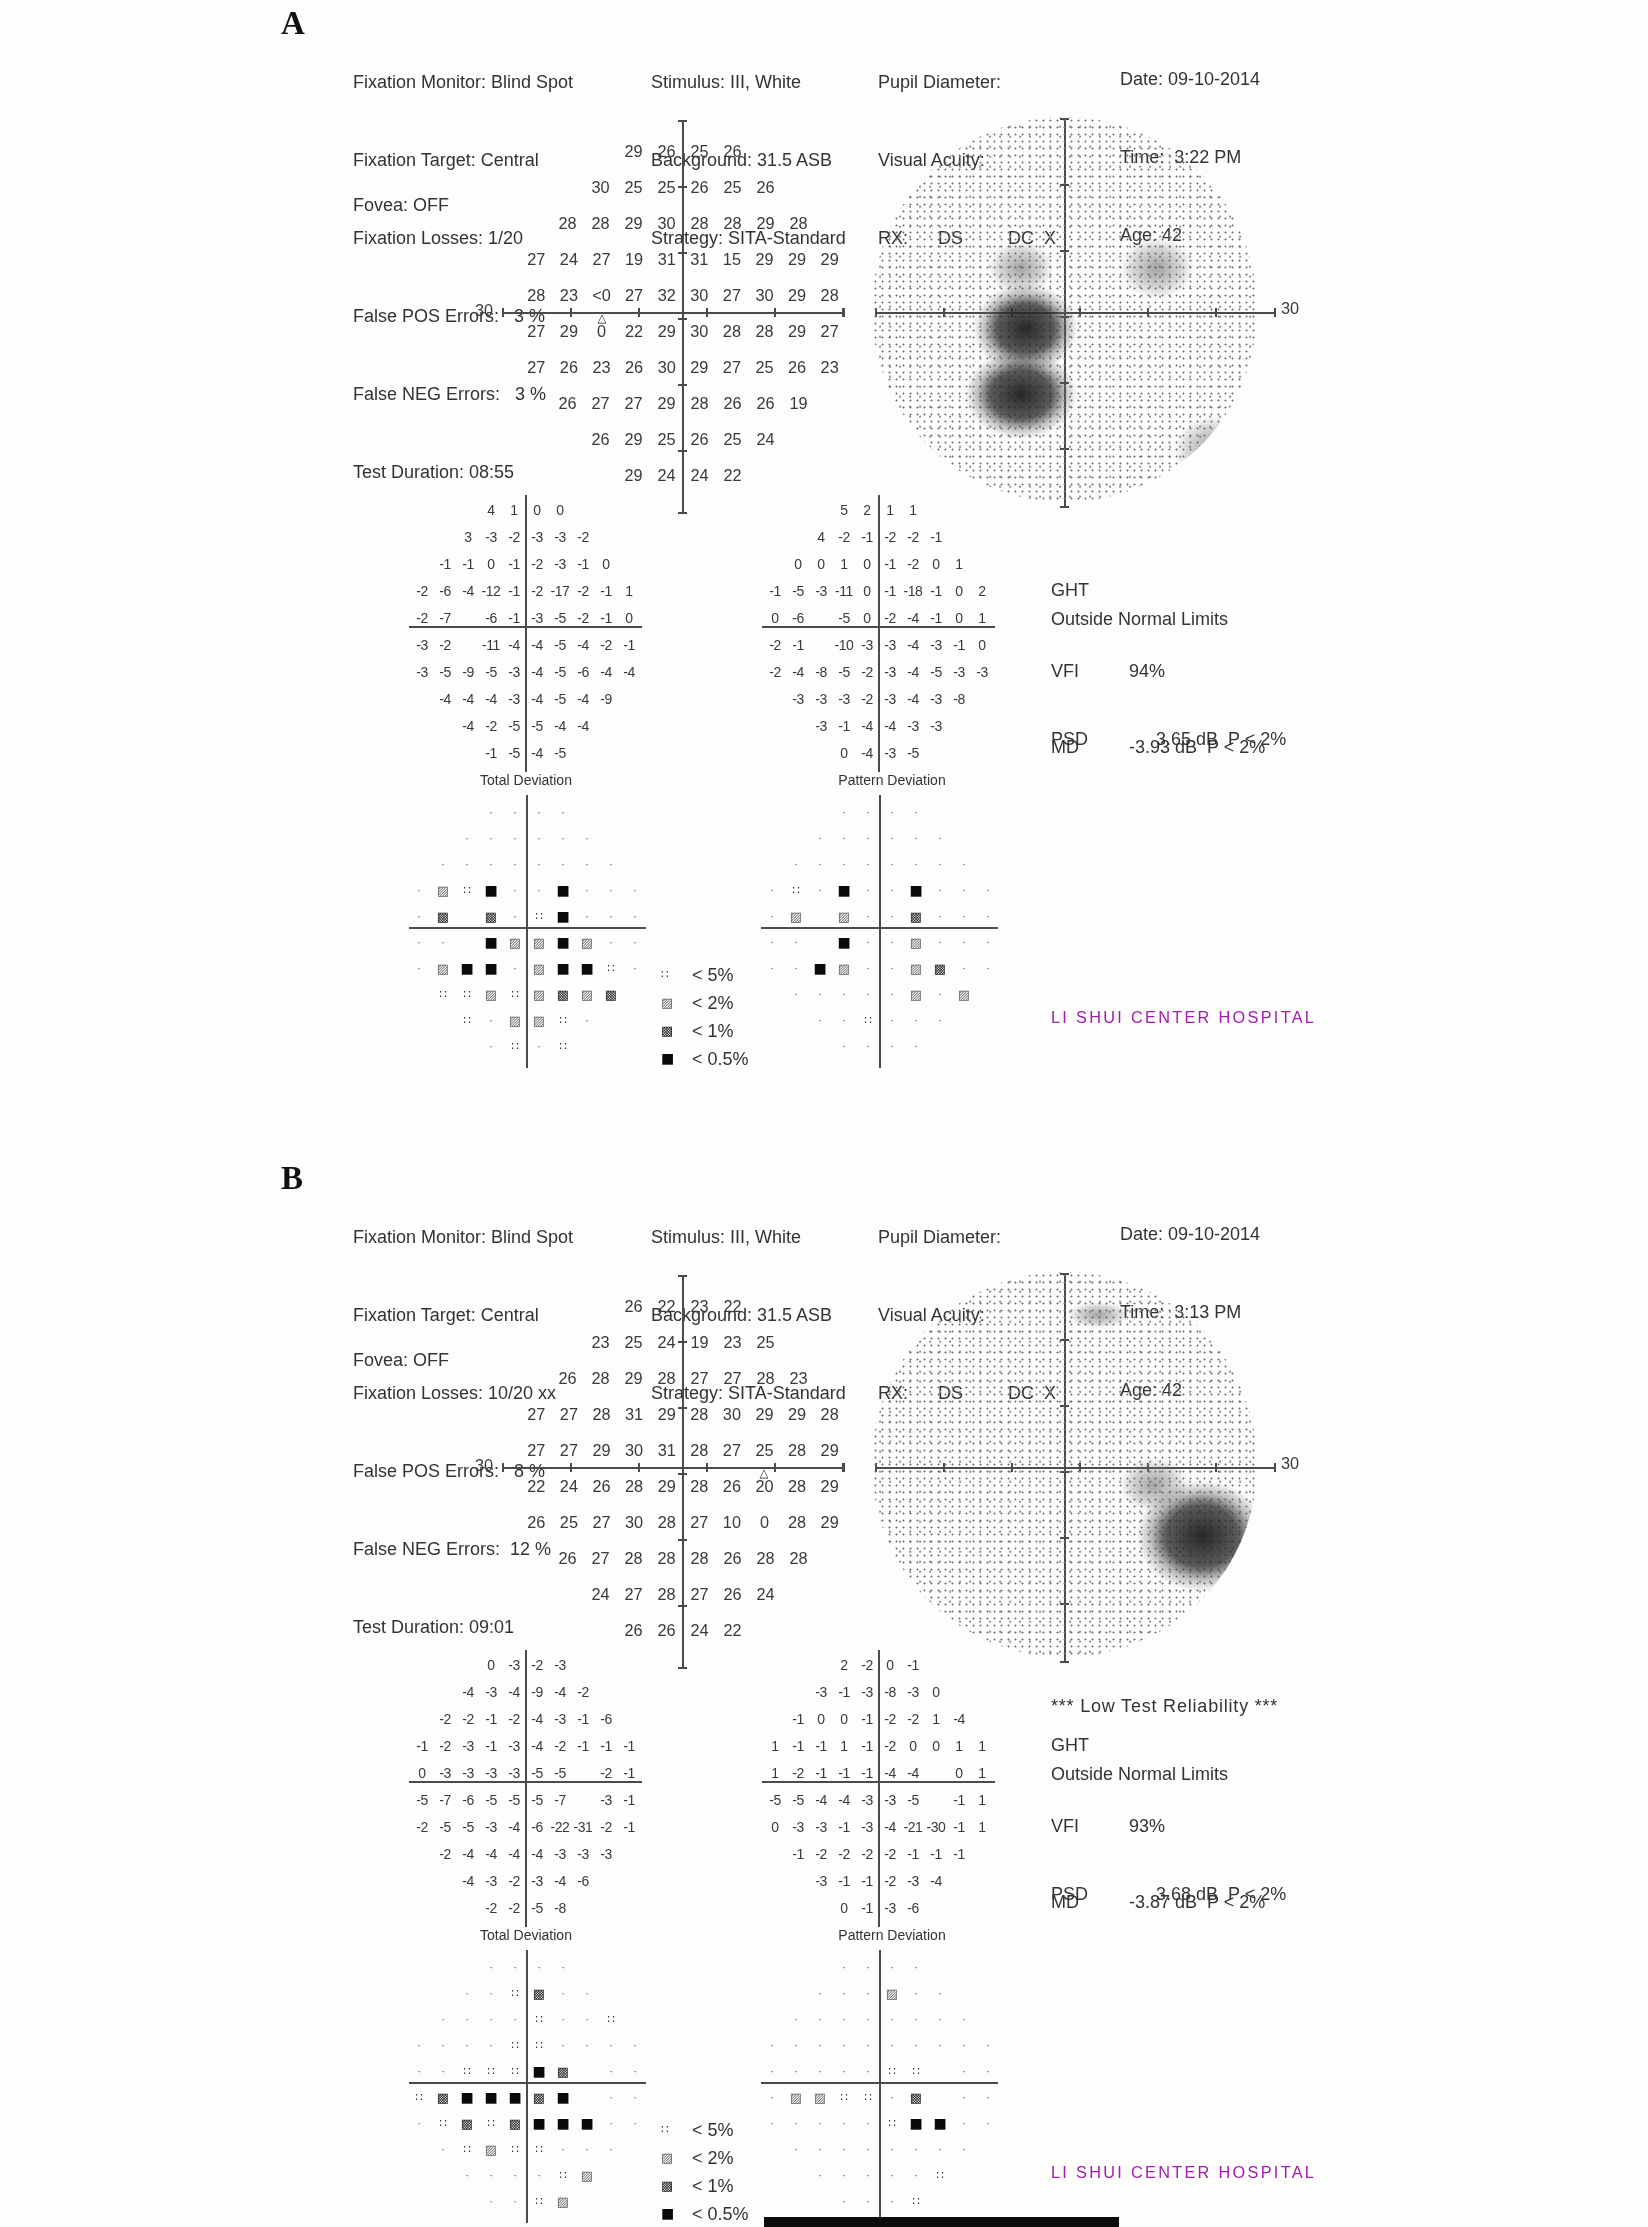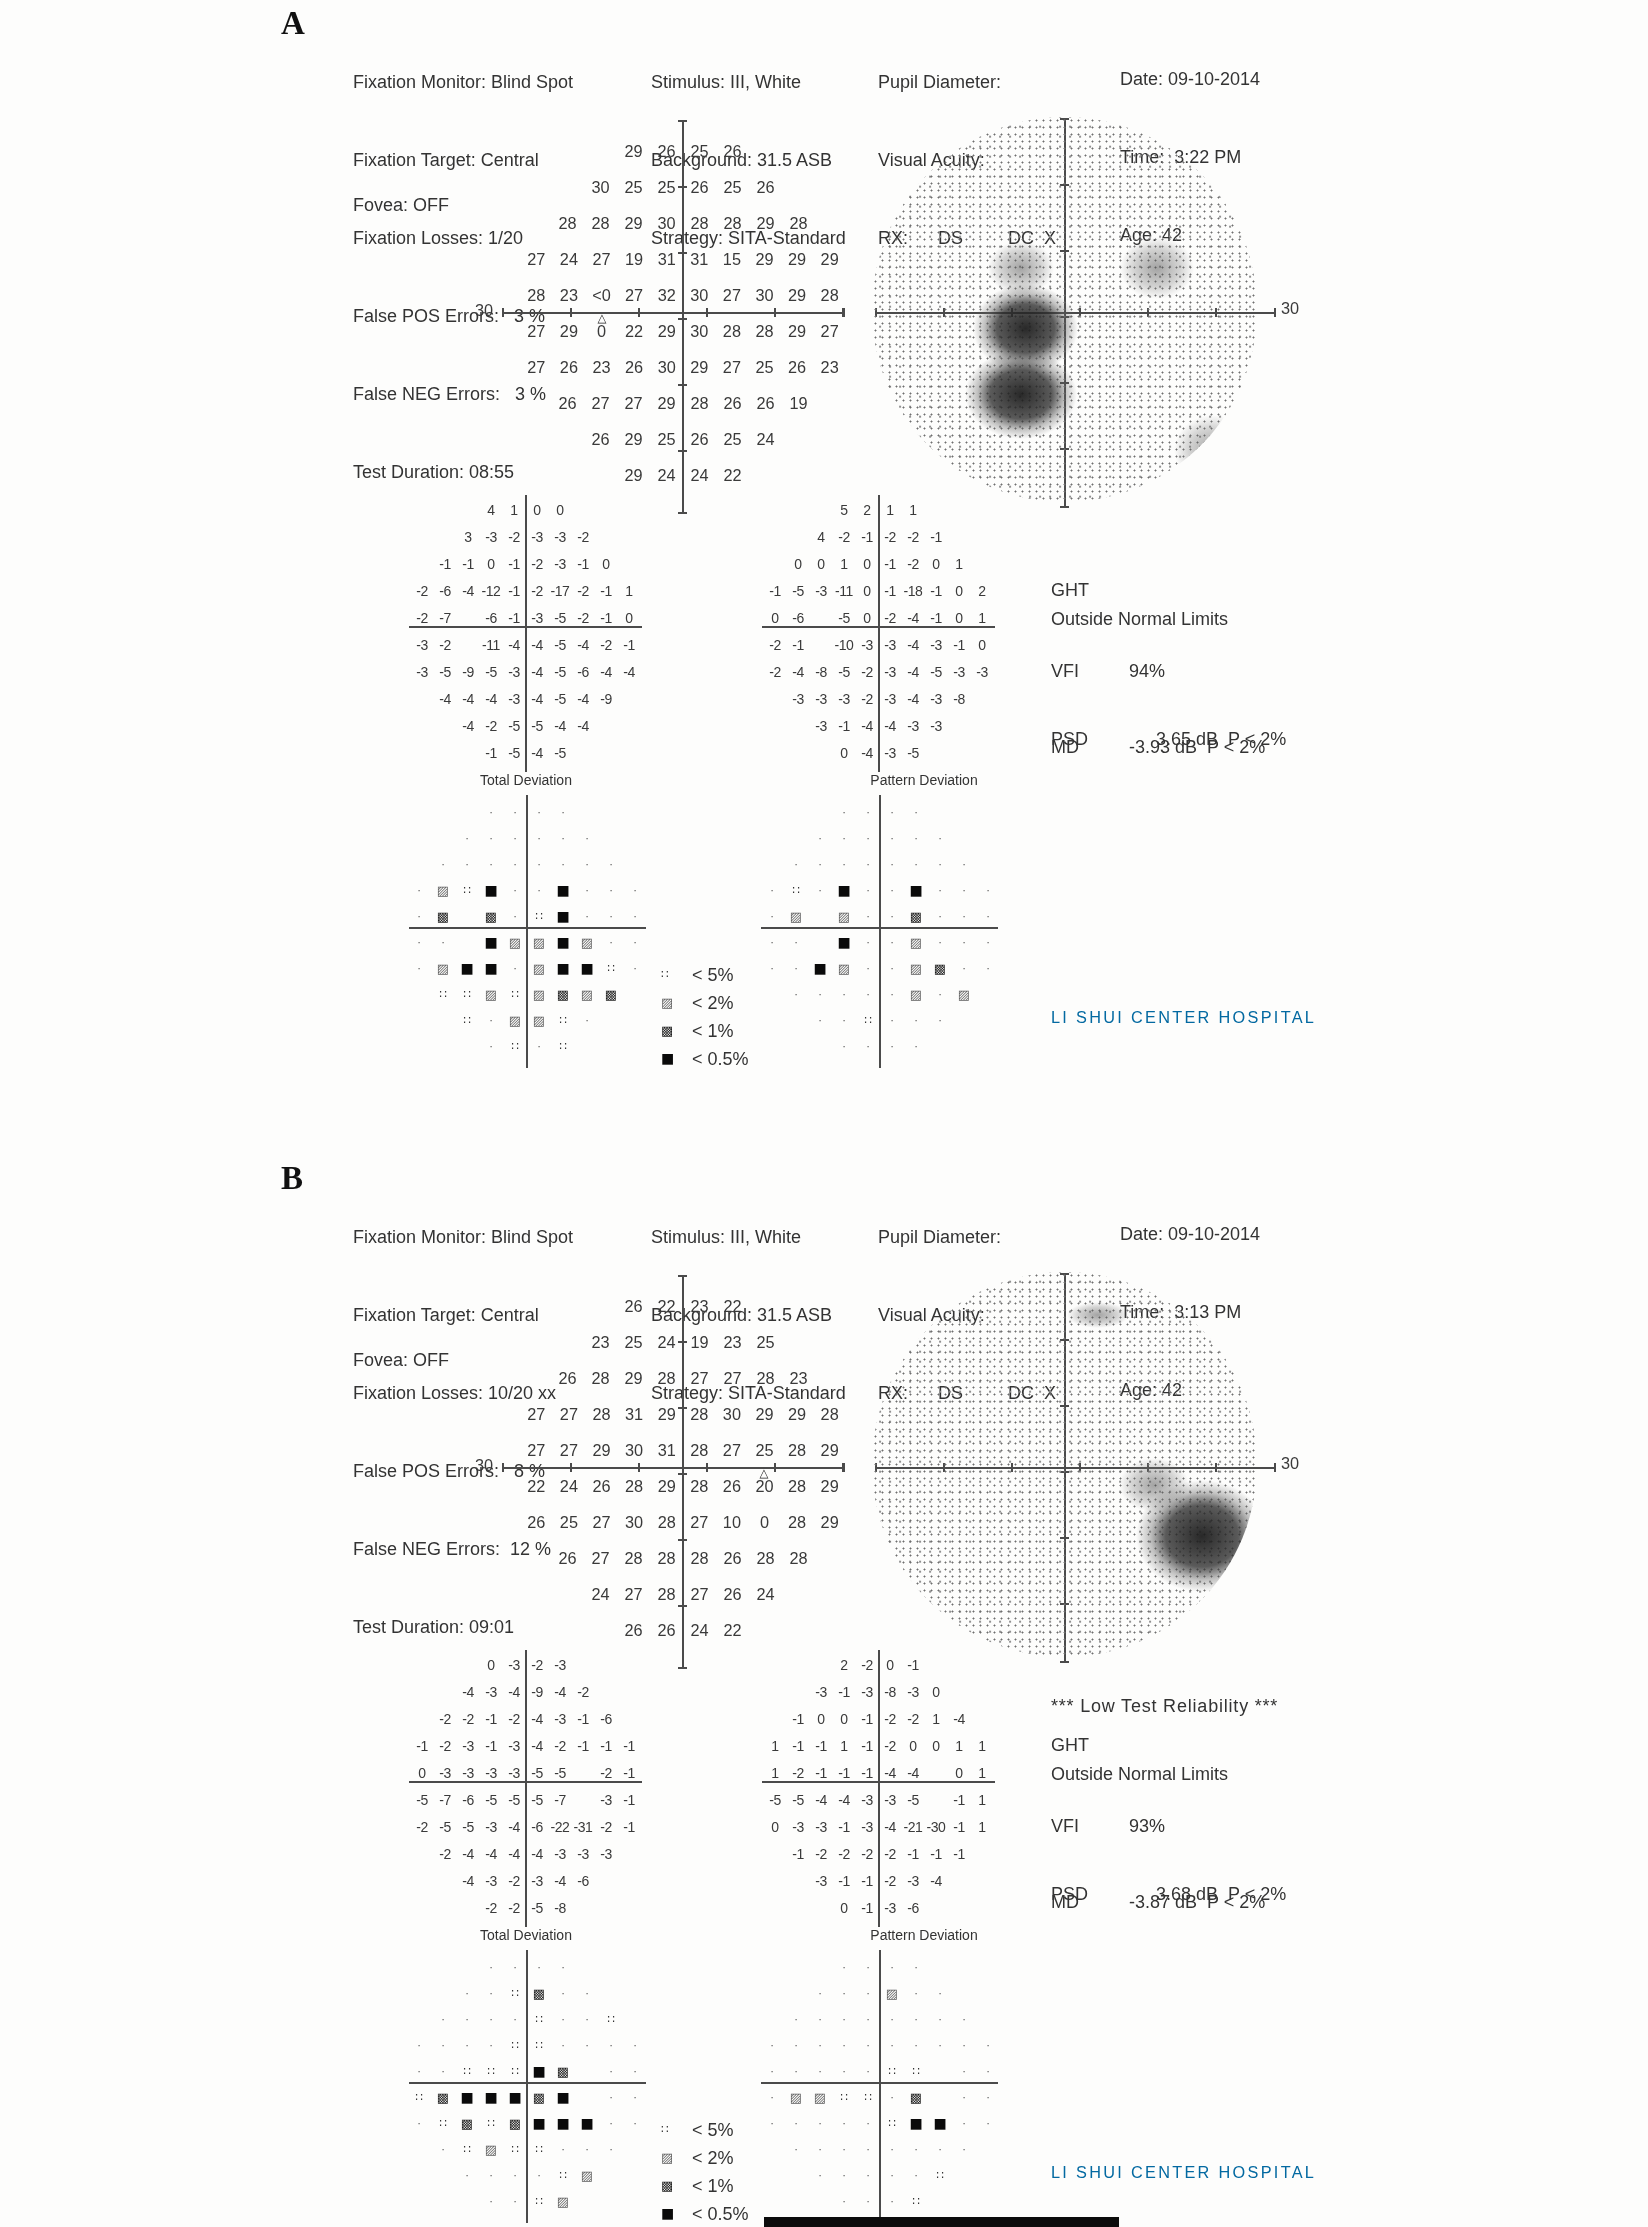--- a/index.html
+++ b/index.html
@@ -41,21 +41,21 @@
   .panel-b .raw-triangle{left:754px;}
   
   .dev-grid{width:233px;top:497px;}
   .dev-grid .grid-row{height:27px;}
   .dev-grid .grid-cell{width:23px;line-height:26px;font-size:14px;letter-spacing:-0.4px;}
   .td-grid{left:409px;}
   .pd-grid{left:762px;}
   
   .map-caption{position:absolute;font-size:14px;color:#333;transform:translateX(-50%);}
   .td-caption{left:526px;top:772px;}
-  .pd-caption{left:924px;top:772px;text-align:right;}
+  .pd-caption{left:892px;top:772px;text-align:right;}
   
   .rtxt{position:absolute;left:1051px;font-size:18px;color:#333;white-space:pre;}
   .reliability{top:541px;letter-spacing:0.8px;}
   .ght-label{top:580px;}
   .ght-result{top:609px;}
   .metric{display:flex;}
   .metric .mlabel{width:78px;}
   .vfi-row{top:661px;}
   .md-row{top:737px;justify-content:space-between;}
   .psd-row{top:729px;gap:27px;}
@@ -70,21 +70,21 @@
   .p-5{font-size:11.6px;color:#333;}
   .p-2{font-size:13px;color:#606060;}
   .p-1{font-size:13px;color:#1d1d1d;}
   .p-05{font-size:14px;color:#0a0a0a;}
   
   .legend{position:absolute;left:661px;top:961px;}
   .legend-row{display:flex;align-items:center;height:28px;}
   .legend-row .prob-cell{width:26px;text-align:left;}
   .legend-label{font-size:18px;color:#333;white-space:pre;}
   
-  .hospital{position:absolute;left:1051px;top:1008px;font-size:16.3px;letter-spacing:2.3px;color:#0369a1;text-align:center;}
+  .hospital{position:absolute;left:1051px;top:1008px;font-size:16.3px;letter-spacing:2.3px;color:#a21caf;text-align:center;}
   
   .grayscale{position:absolute;left:872px;top:117px;width:385px;height:385px;border-radius:50%;
      overflow:hidden;
      background-image:
        radial-gradient(circle,#6e6e6e 0.9px,transparent 1.1px),
        radial-gradient(circle,#8e8e8e 0.7px,transparent 0.9px);
      background-size:7px 7px,10px 10px;
      background-position:0 0,3.1px 4.7px;}
   .blob{position:absolute;border-radius:50%;}
   .blob-dark{background:radial-gradient(closest-side,rgba(25,25,25,.93),rgba(45,45,45,.78) 55%,rgba(95,95,95,.38) 78%,transparent);}

